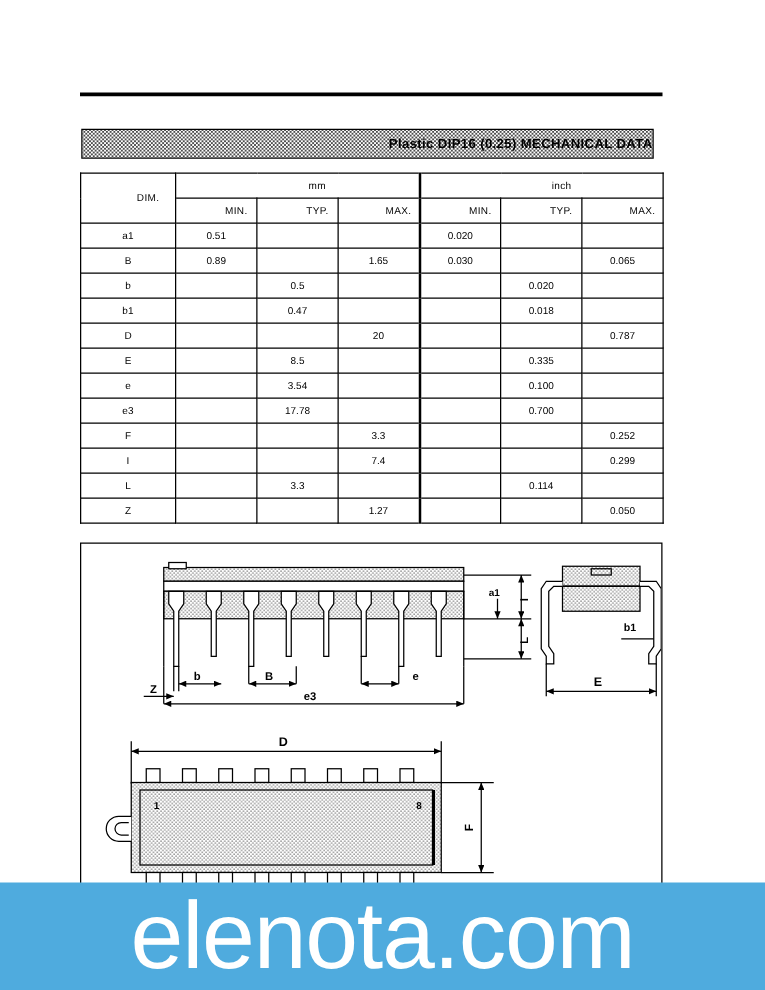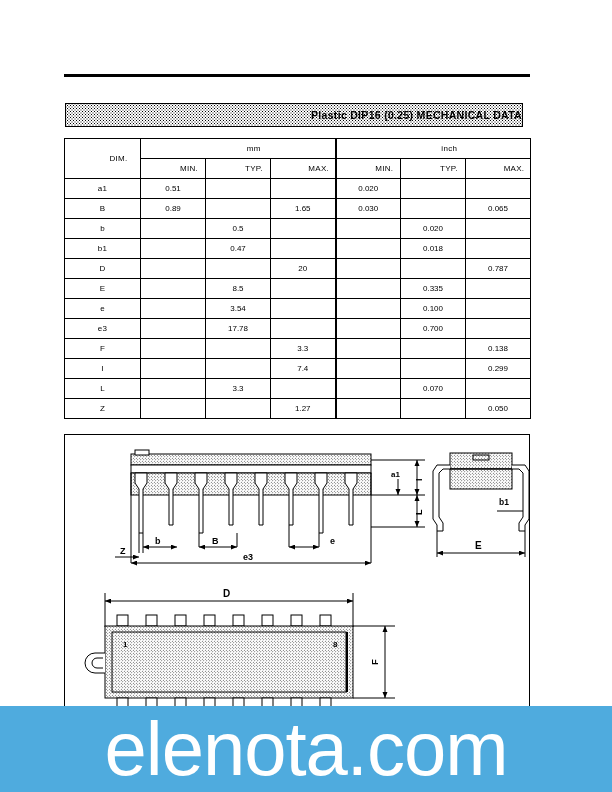--- a/index.html
+++ b/index.html
@@ -267,38 +267,38 @@
           <td>0.700</td>
           <td></td>
         </tr>
         <tr>
           <td class="row-label">F</td>
           <td></td>
           <td></td>
           <td>3.3</td>
           <td class="sep-left"></td>
           <td></td>
-          <td>0.138</td>
+          <td>0.252</td>
         </tr>
         <tr>
           <td class="row-label">I</td>
           <td></td>
           <td></td>
           <td>7.4</td>
           <td class="sep-left"></td>
           <td></td>
           <td>0.299</td>
         </tr>
         <tr>
           <td class="row-label">L</td>
           <td></td>
           <td>3.3</td>
           <td></td>
           <td class="sep-left"></td>
-          <td>0.070</td>
+          <td>0.114</td>
           <td></td>
         </tr>
         <tr>
           <td class="row-label">Z</td>
           <td></td>
           <td></td>
           <td>1.27</td>
           <td class="sep-left"></td>
           <td></td>
           <td>0.050</td>

